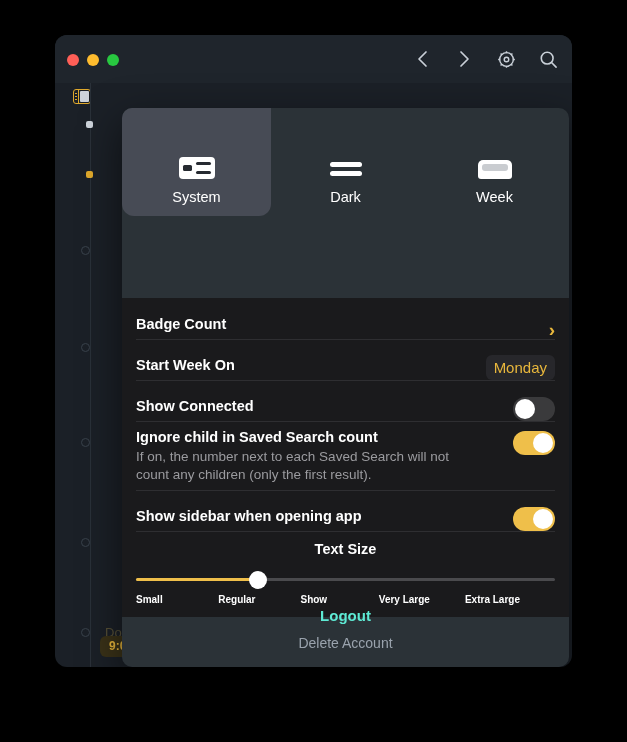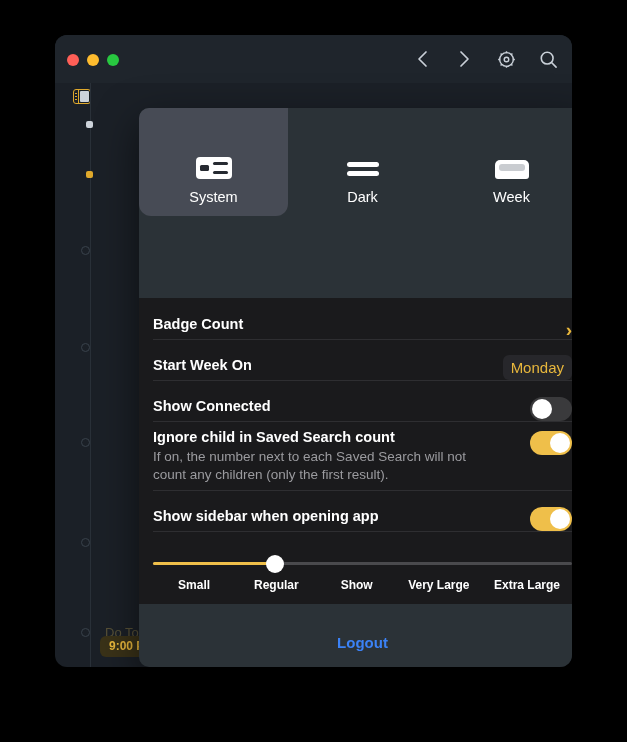--- a/index.html
+++ b/index.html
@@ -76,21 +76,21 @@
   .fab-plus { position: relative; width: 20px; height: 20px; }
   .fab-plus::before, .fab-plus::after {
     content: ""; position: absolute; background: #9aa3ad; border-radius: 1px;
   }
   .fab-plus::before { left: 0; right: 0; top: 9px; height: 3px; }
   .fab-plus::after  { top: 0; bottom: 0; left: 9px; width: 3px; }
 
   
   .modal {
     position: absolute;
-    left: 84px; top: 73px;
+    left: 67px; top: 73px;
     width: 447px; height: 559px;
     background: #2b3237;
     border-radius: 10px;
     overflow: hidden;
     box-shadow: 0 14px 40px rgba(0,0,0,.55);
   }
   .modal-close {
     position: absolute; left: 9px; top: 12px;
     width: 26px; height: 26px;
     display: flex; align-items: center; justify-content: center;
@@ -183,34 +183,34 @@
   .textsize { border-top: 1px solid #2e2e31; padding: 9px 0 12px; }
   .ts-title { text-align: center; color: #ffffff; font-size: 14.5px; font-weight: bold; }
   .slider { position: relative; height: 26px; margin-top: 10px; }
   .track { position: absolute; left: 0; right: 0; top: 11px; height: 3px;
            background: #4a4a4d; border-radius: 2px; }
   .track-fill { position: absolute; left: 0; top: 11px; height: 3px;
                 background: #efbf4a; border-radius: 2px; width: 29%; }
   .knob-big { position: absolute; top: 4px; left: 29%; margin-left: -9px;
               width: 18px; height: 18px; border-radius: 50%; background: #ffffff; }
   .ts-labels { display: flex; margin-top: 1px; }
-  .ts-labels span { color: #ffffff; font-size: 12px; font-weight: bold;
-                    text-align: center; }
+  .ts-labels span { color: #ffffff; font-size: 10px; font-weight: bold;
+                    }
   .ts-labels span:nth-child(1) { flex: 1.05; }
   .ts-labels span:nth-child(2) { flex: 1.05; }
   .ts-labels span:nth-child(3) { flex: 1; }
   .ts-labels span:nth-child(4) { flex: 1.1; }
   .ts-labels span:nth-child(5) { flex: 1.15; }
 
   
   .footer { position: absolute; left: 0; right: 0; bottom: 0; padding-bottom: 16px; }
   .conn { display: flex; align-items: center; justify-content: center; gap: 7px;
           color: #9aa3ad; font-size: 13px; }
   .conn-dot { width: 7px; height: 7px; border-radius: 50%; background: #efbf4a; }
-  .logout { text-align: center; color: #3b82f6; font-size: 15px; font-weight: bold;
+  .logout { text-align: center; color: #5eead4; font-size: 15px; font-weight: bold;
             margin-top: 32px; }
   .delete { text-align: center; color: #9aa3ad; font-size: 14px; margin-top: 11px; }
 </style>
 </head>
 <body>
 
 <div class="window">
 
   <div class="titlebar">
     <div class="traffic">
@@ -362,33 +362,35 @@
           <div class="row-title">Show sidebar when opening app</div>
         </div>
         <div class="row-right">
           <div class="toggle on">
             <div class="knob"></div>
           </div>
         </div>
       </div>
 
       <div class="textsize">
+        <div class="ts-title">Text Size</div>
         <div class="slider">
           <div class="track"></div>
           <div class="track-fill"></div>
           <div class="knob-big"></div>
         </div>
         <div class="ts-labels">
           <span>Small</span>
           <span>Regular</span>
           <span>Show</span>
           <span>Very Large</span>
           <span>Extra Large</span>
         </div>
       </div>
     </div>
 
     <div class="footer">
       <div class="logout">Logout</div>
+      <div class="delete">Delete Account</div>
     </div>
 
   </div>
 </div>
 
 </body></html>

